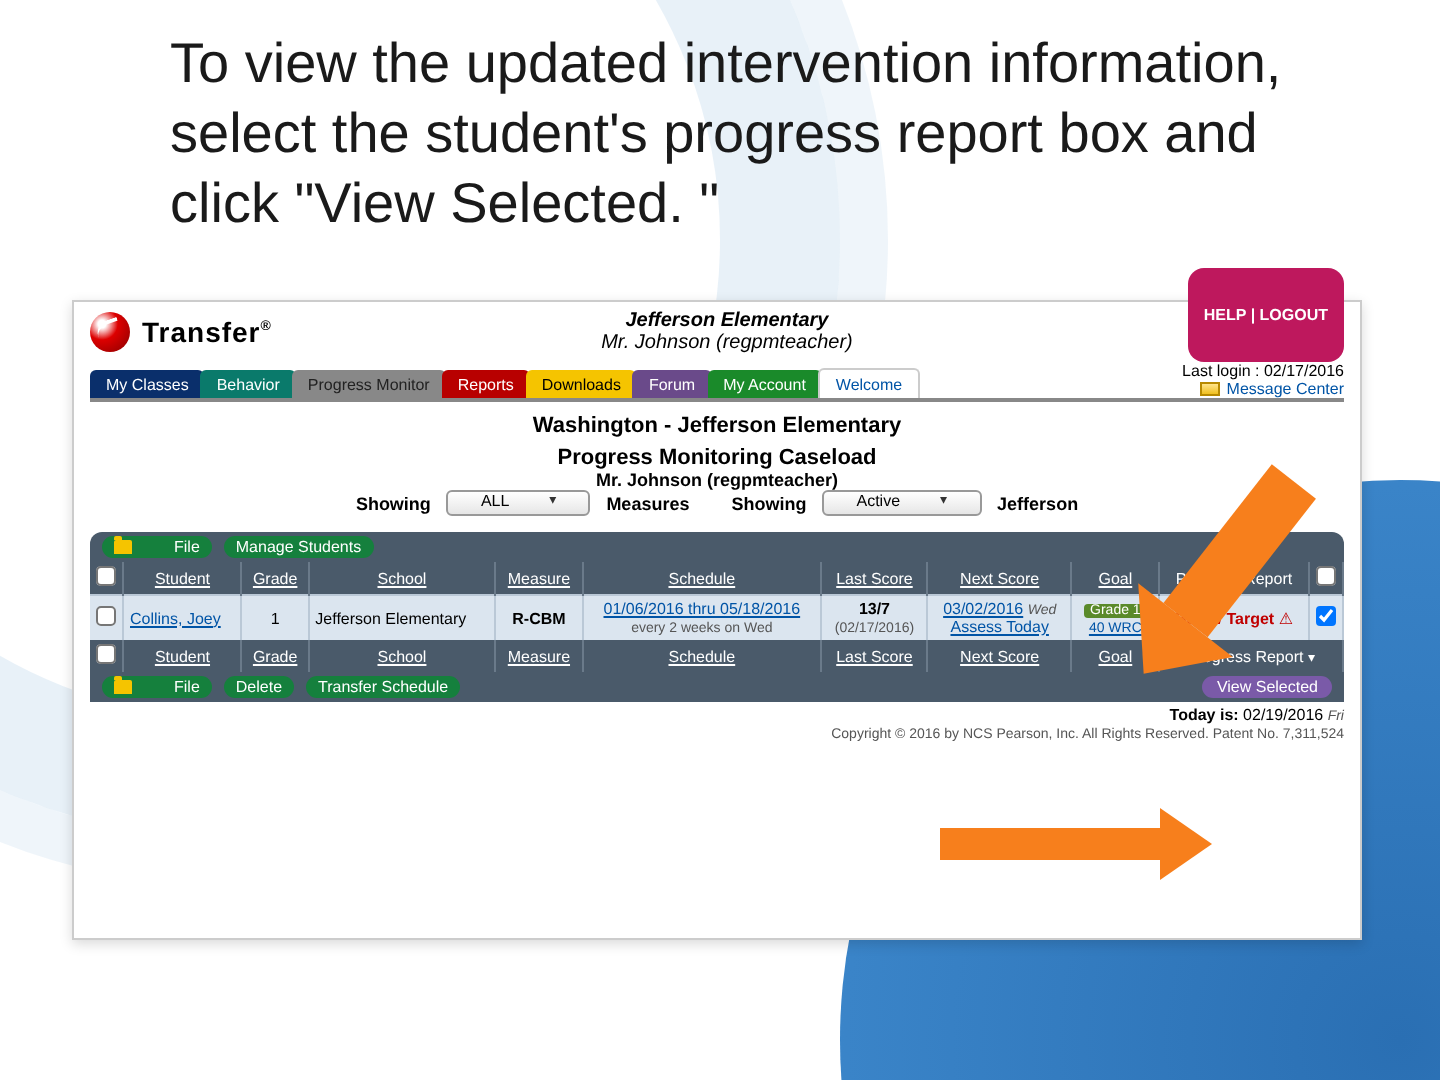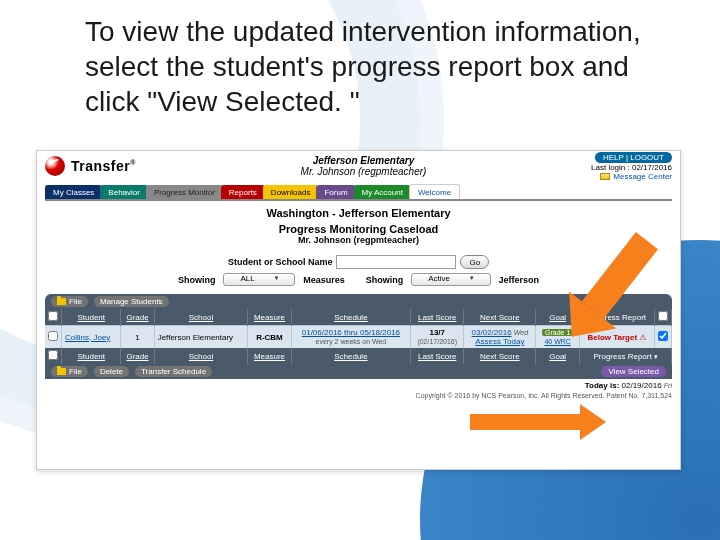--- a/index.html
+++ b/index.html
@@ -10,41 +10,41 @@
   .heading { position: absolute; left: 52px; top: 14px; right: 30px; font-size: 28px; line-height: 1.25; color: #1a1a1a; z-index: 2; margin-left: 33px; }
   .app { position: absolute; left: 36px; top: 150px; width: 645px; height: 320px; background: #fff; border: 1px solid #ccc; box-shadow: 0 2px 6px rgba(0,0,0,0.15); z-index: 3; font-size: 9px; }
   .app-header { display: flex; align-items: center; gap: 6px; padding: 4px 8px 2px 8px; height: 28px; }
   .logo-badge { width: 20px; height: 20px; border-radius: 50%; background: radial-gradient(circle at 30% 30%, #fff 10%, #d00 40%, #800 100%); position: relative; }
   .logo-badge::after { content: ""; position: absolute; left: 4px; top: 4px; width: 12px; height: 12px; border-top: 2px solid #fff; border-radius: 50% 0 0 0; transform: rotate(-20deg); }
   .logo-text { font-size: 14px; font-weight: bold; letter-spacing: 0.5px; }
   .logo-text .r { display:inline-block; font-size:7px; vertical-align: super; }
   .header-center { flex: 1; text-align: center; font-size: 10px; line-height: 1.15; }
   .header-center b { font-style: italic; }
   .header-right { text-align: right; font-size: 8px; }
-  .help-pill { display: inline-block; background: #0369a1; color: #fff; border-radius: 8px; padding: 1px 8px; font-size: 8px; }
+  .help-pill { display: inline-block; background: #be185d; color: #fff; border-radius: 8px; padding: 19px 8px; font-size: 8px; font-weight: bold; }
   .msg-center { color: #0054a6; display: flex; align-items: center; justify-content: flex-end; gap: 3px; }
   .env-icon { width: 10px; height: 7px; background: linear-gradient(#ffe48a,#f0c020); border: 1px solid #b88a00; display: inline-block; }
   .tabbar { display: flex; height: 18px; margin: 2px 8px 0 8px; align-items: flex-end; }
   .tab { font-size: 8px; color: #fff; padding: 3px 8px 2px 8px; margin-right: -2px; border-radius: 3px 3px 0 0; cursor: pointer; white-space: nowrap; text-align: right; }
   .tab.blue { background: #0a2f6b; } .tab.teal { background: #0a7a6b; } .tab.gray { background: #888; color: #222; }
   .tab.red { background: #b80000; } .tab.yellow { background: #f5c400; color: #000; } .tab.purple { background: #6a4a8a; }
   .tab.green { background: #1a8a2a; } .tab.white { background: #fff; color: #0054a6; border: 1px solid #ccc; border-bottom: none; }
   .tabline { height: 2px; background: #888; margin: 0 8px; }
   .panel { padding: 6px 8px 2px 8px; text-align: center; }
   .panel .site { font-size: 11px; font-weight: bold; }
   .panel .title { font-size: 11px; font-weight: bold; margin-top: 4px; }
   .panel .sub { font-size: 9px; font-weight: bold; }
   .filter-row { margin: 10px auto 4px auto; display: flex; justify-content: center; align-items: center; gap: 4px; font-size: 9px; }
   .filter-row input[type=text] { border: 1px solid #999; height: 14px; width: 120px; font-size: 9px; padding: 0 2px; }
   .go-btn { border: 1px solid #888; background: linear-gradient(#fff,#ddd); border-radius: 8px; padding: 0 8px; height: 14px; font-size: 8px; cursor: pointer; }
   .filter2-row { display: flex; justify-content: center; gap: 8px; font-size: 9px; margin-bottom: 6px; align-items: center;}
   .faux-select { display: inline-flex; align-items:flex-start; border: 1px solid #999; background: linear-gradient(#fff,#e6e6e6); border-radius: 3px; padding: 0 16px; height: 13px; font-size: 8px; gap:20px;}
   .faux-select .arr { font-size:7px; color:#333; }
   .toolbar { height: 15px; background: #4a5a6a; margin: 0 8px; border-radius: 6px 6px 0 0; display: flex; align-items: center; padding: 0 6px; gap: 6px;}
-  .toolbar-chip { background: #737373; color: #fff; font-size: 8px; padding: 1px 6px; border-radius: 7px; cursor: pointer; display:flex; align-items:center; gap:3px;}
+  .toolbar-chip { background: #15803d; color: #fff; font-size: 8px; padding: 1px 6px; border-radius: 7px; cursor: pointer; display:flex; align-items:center; gap:21px;}
   .folder-icon { width:9px; height:7px; background:#f5c400; display:inline-block; border-radius:1px 1px 0 0; position:relative;}
   .folder-icon::before{content:"";position:absolute;top:-2px;left:0;width:4px;height:2px;background:#f5c400;border-radius:1px 1px 0 0;}
   table.grid { width: calc(100% - 16px); margin: 0 8px; border-collapse: collapse; font-size: 8px; }
   table.grid th { background: #4a5a6a; color: #fff; font-weight: normal; padding: 2px 3px; border-right: 1px solid #6a7a8a; }
   table.grid th a { color: #fff; text-decoration: underline; }
   table.grid td { background: #dbe5ef; padding: 2px 3px; border-right: 1px solid #bac8d6; border-top: 1px solid #bac8d6; text-align: center; }
   table.grid td.l { text-align: left; }
   .link { color: #0054a6; text-decoration: underline; cursor: pointer; }
   .small { font-size: 7px; color: #555; }
   .badge-grade { display:inline-block; background:#5a8a2a; color:#fff; font-size:7px; padding:0 3px; border-radius:2px;}
@@ -101,25 +101,20 @@
     <div class="tab green">My Account</div>
     <div class="tab white">Welcome</div>
   </div>
   <div class="tabline"></div>
 
   <div class="panel">
     <div class="site">Washington - Jefferson Elementary</div>
     <div class="title">Progress Monitoring Caseload</div>
     <div class="sub">Mr. Johnson (regpmteacher)</div>
 
-    <div class="filter-row">
-      <b><span>Student or School Name</span></b>
-      <input type="text" style="">
-      <button class="go-btn">Go</button>
-    </div>
     <div class="filter2-row">
       <b><span>Showing</span></b>
       <span class="faux-select">
           <span>ALL</span>
           <span class="arr">▾</span>
         </span>
       <b><span>Measures</span></b>
       &nbsp;&nbsp;
       <b><span>Showing</span></b>
       <span class="faux-select">

